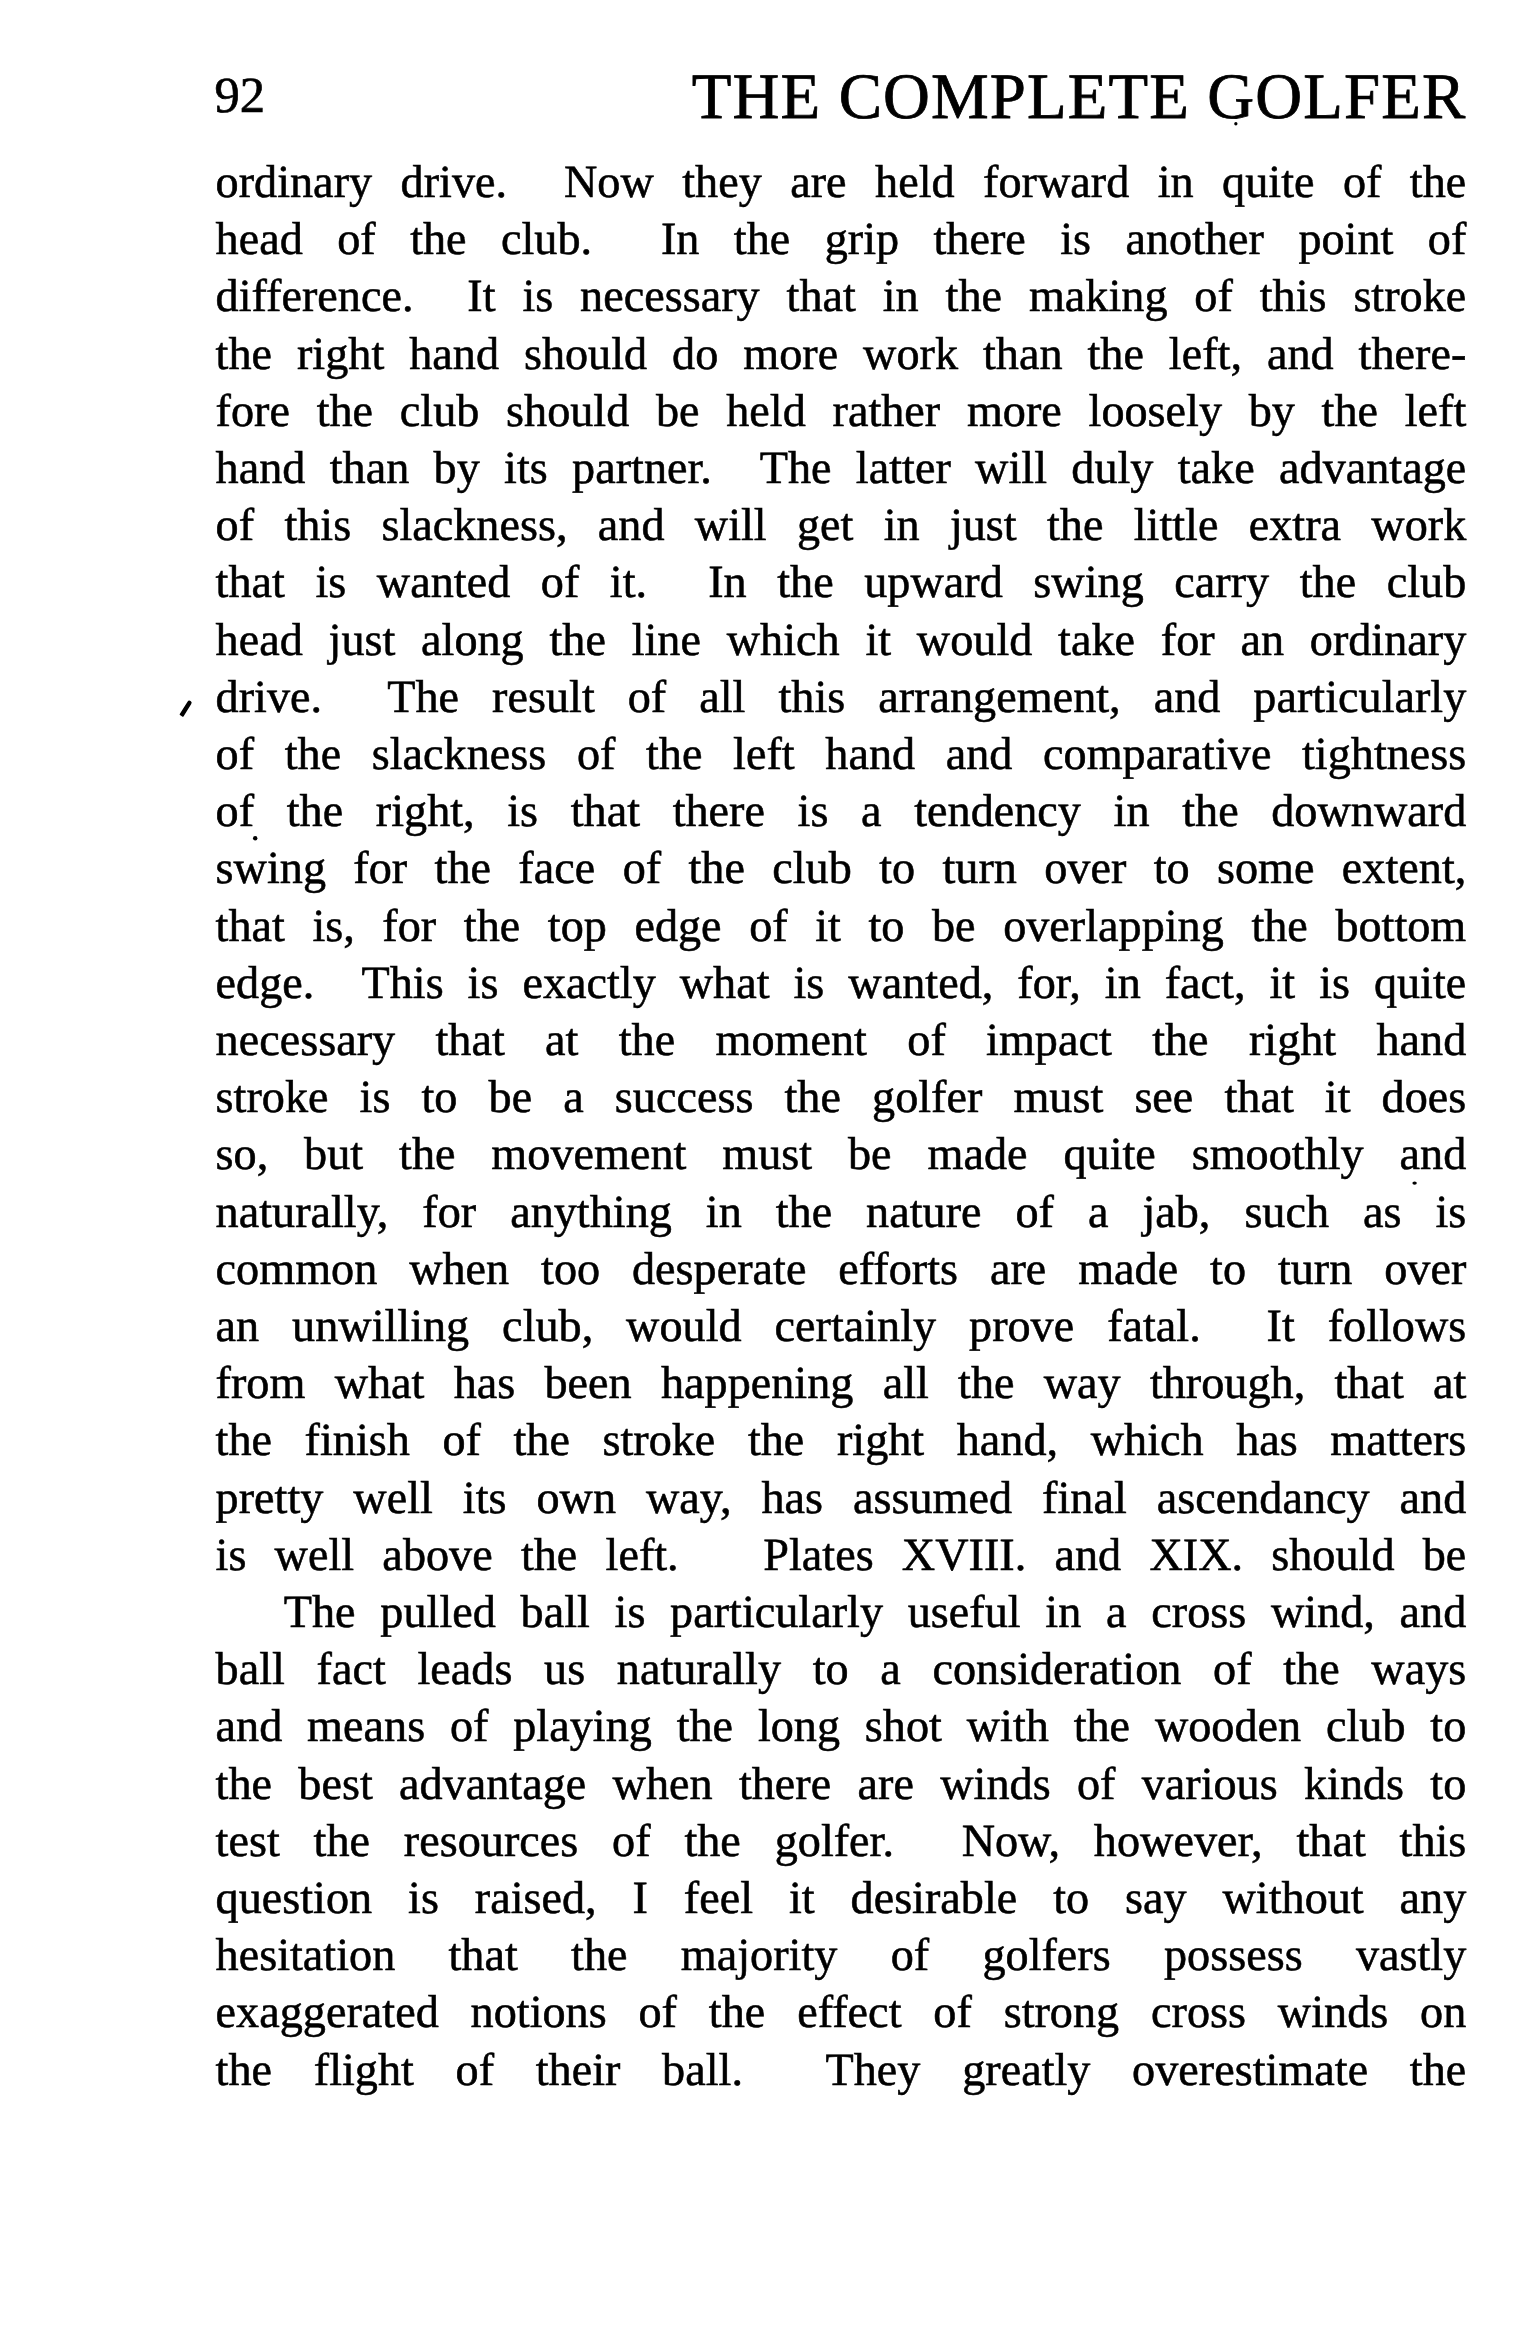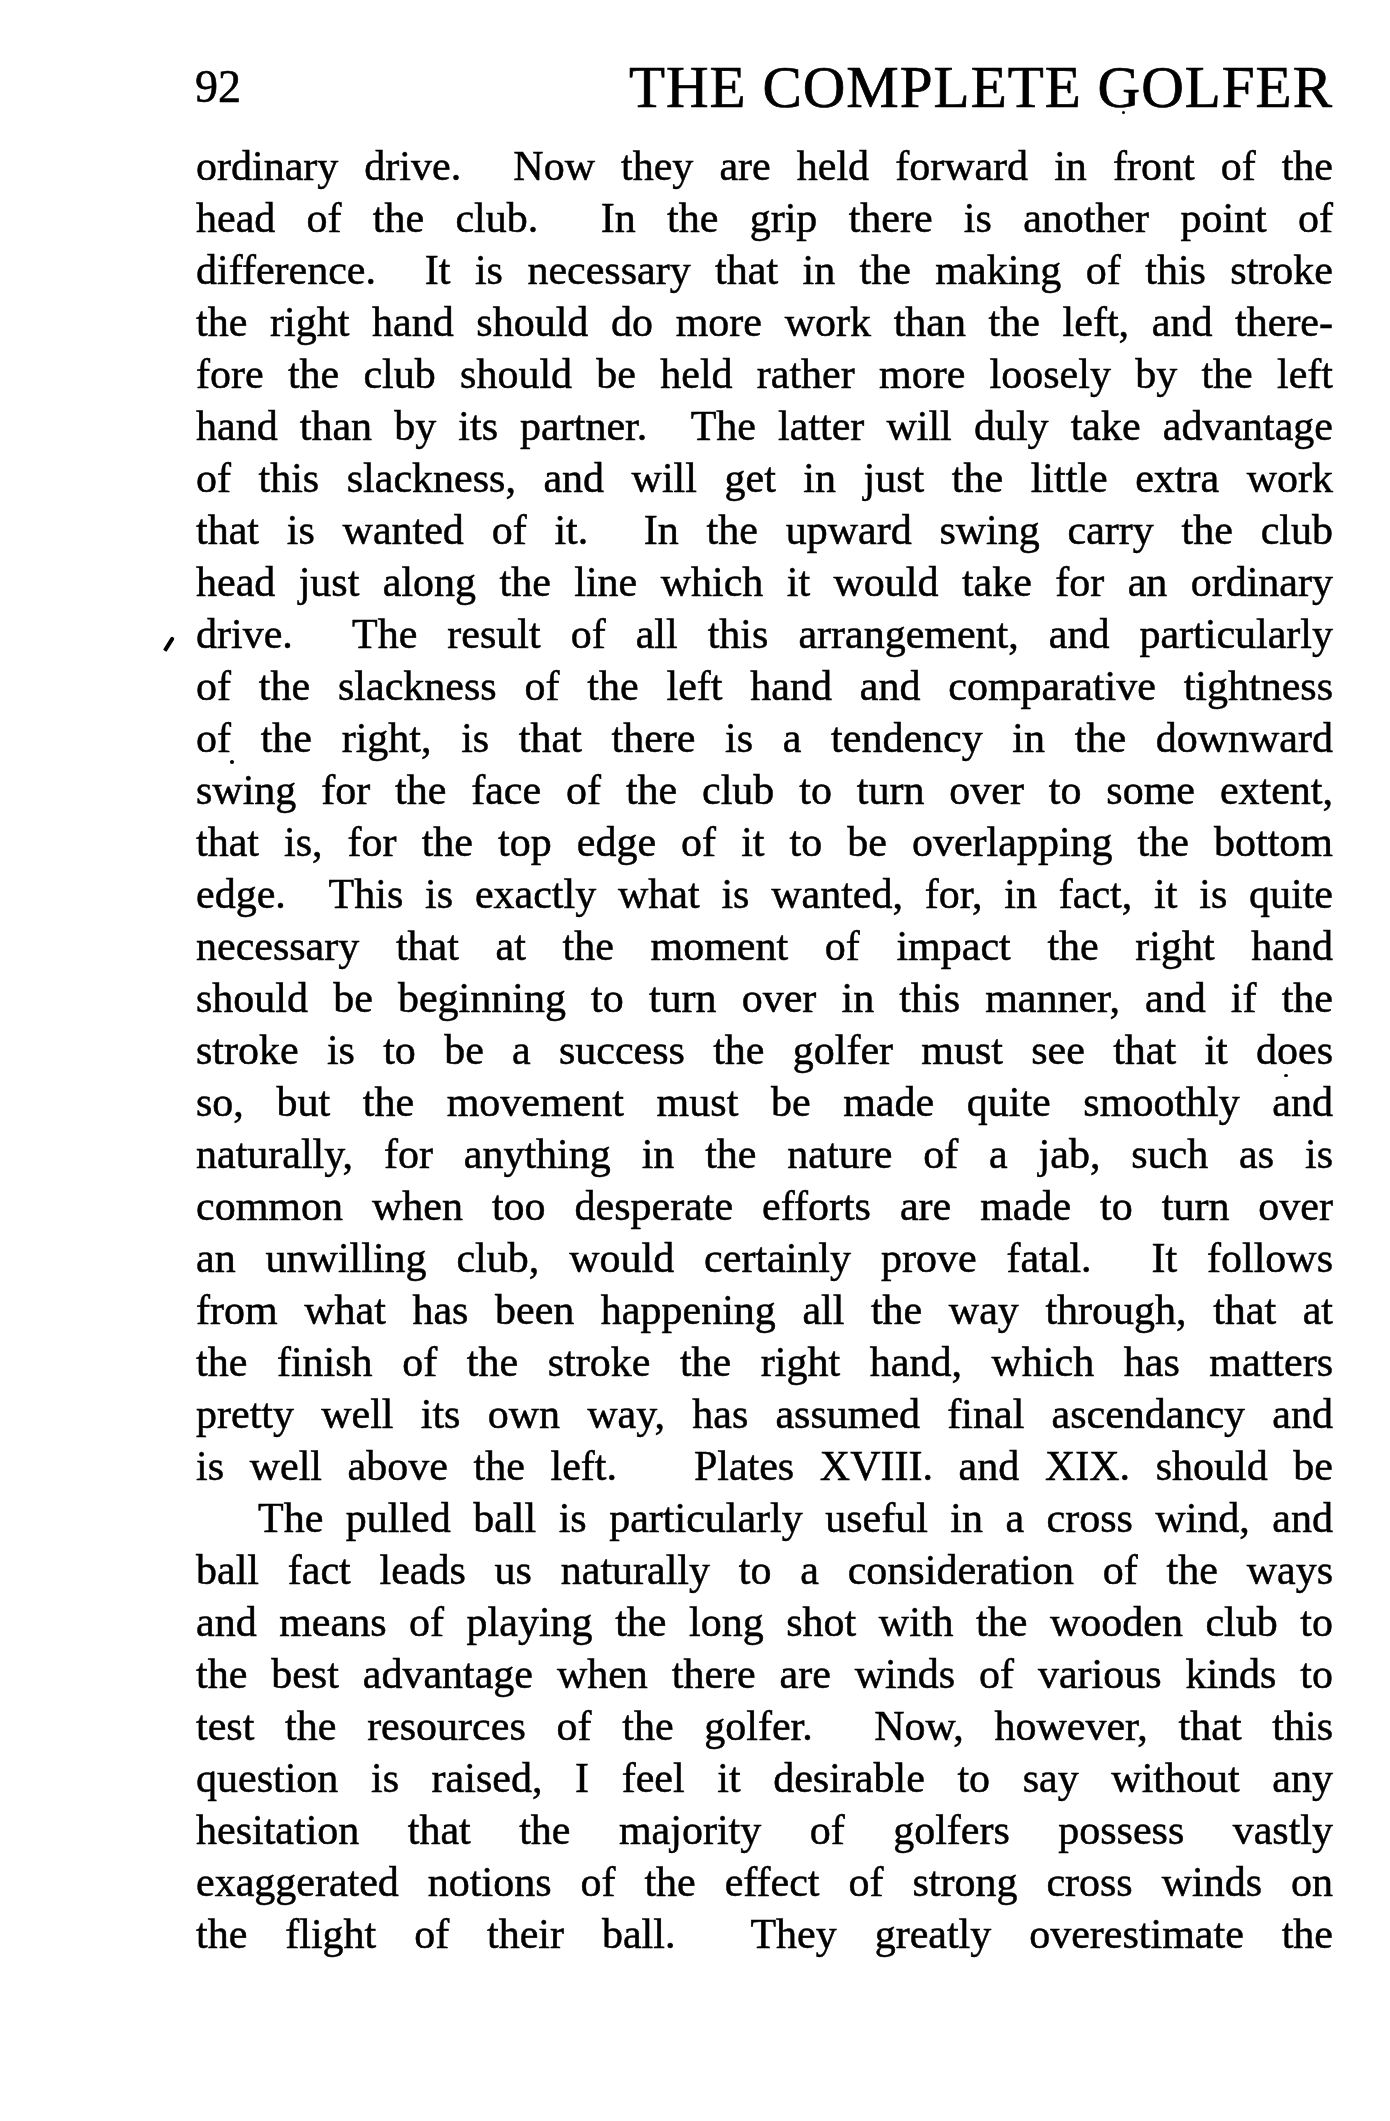--- a/index.html
+++ b/index.html
@@ -79,37 +79,36 @@
   .speck-c { left: 1074px; top: 111px; width: 3px; height: 3px; }
 </style>
 </head>
 <body>
 
 <div class="page">
   <div class="page-number">92</div>
   <div class="running-title">THE COMPLETE GOLFER</div>
 
   <div class="body-text" id="body-text">
-      <div class="line">ordinary drive.  Now they are held forward in front of the</div>
+      <div class="line">ordinary drive.  Now they are held forward in quite of the</div>
       <div class="line">head of the club.  In the grip there is another point of</div>
       <div class="line">difference.  It is necessary that in the making of this stroke</div>
       <div class="line">the right hand should do more work than the left, and there-</div>
       <div class="line">fore the club should be held rather more loosely by the left</div>
       <div class="line">hand than by its partner.  The latter will duly take advantage</div>
       <div class="line">of this slackness, and will get in just the little extra work</div>
       <div class="line">that is wanted of it.  In the upward swing carry the club</div>
       <div class="line">head just along the line which it would take for an ordinary</div>
       <div class="line">drive.  The result of all this arrangement, and particularly</div>
       <div class="line">of the slackness of the left hand and comparative tightness</div>
       <div class="line">of the right, is that there is a tendency in the downward</div>
       <div class="line">swing for the face of the club to turn over to some extent,</div>
       <div class="line">that is, for the top edge of it to be overlapping the bottom</div>
       <div class="line">edge.  This is exactly what is wanted, for, in fact, it is quite</div>
       <div class="line">necessary that at the moment of impact the right hand</div>
-      <div class="line">should be beginning to turn over in this manner, and if the</div>
       <div class="line">stroke is to be a success the golfer must see that it does</div>
       <div class="line">so, but the movement must be made quite smoothly and</div>
       <div class="line">naturally, for anything in the nature of a jab, such as is</div>
       <div class="line">common when too desperate efforts are made to turn over</div>
       <div class="line">an unwilling club, would certainly prove fatal.  It follows</div>
       <div class="line">from what has been happening all the way through, that at</div>
       <div class="line">the finish of the stroke the right hand, which has matters</div>
       <div class="line">pretty well its own way, has assumed final ascendancy and</div>
       <div class="line">is well above the left.   Plates XVIII. and XIX. should be</div>
       <div class="line indent">The pulled ball is particularly useful in a cross wind, and</div>

